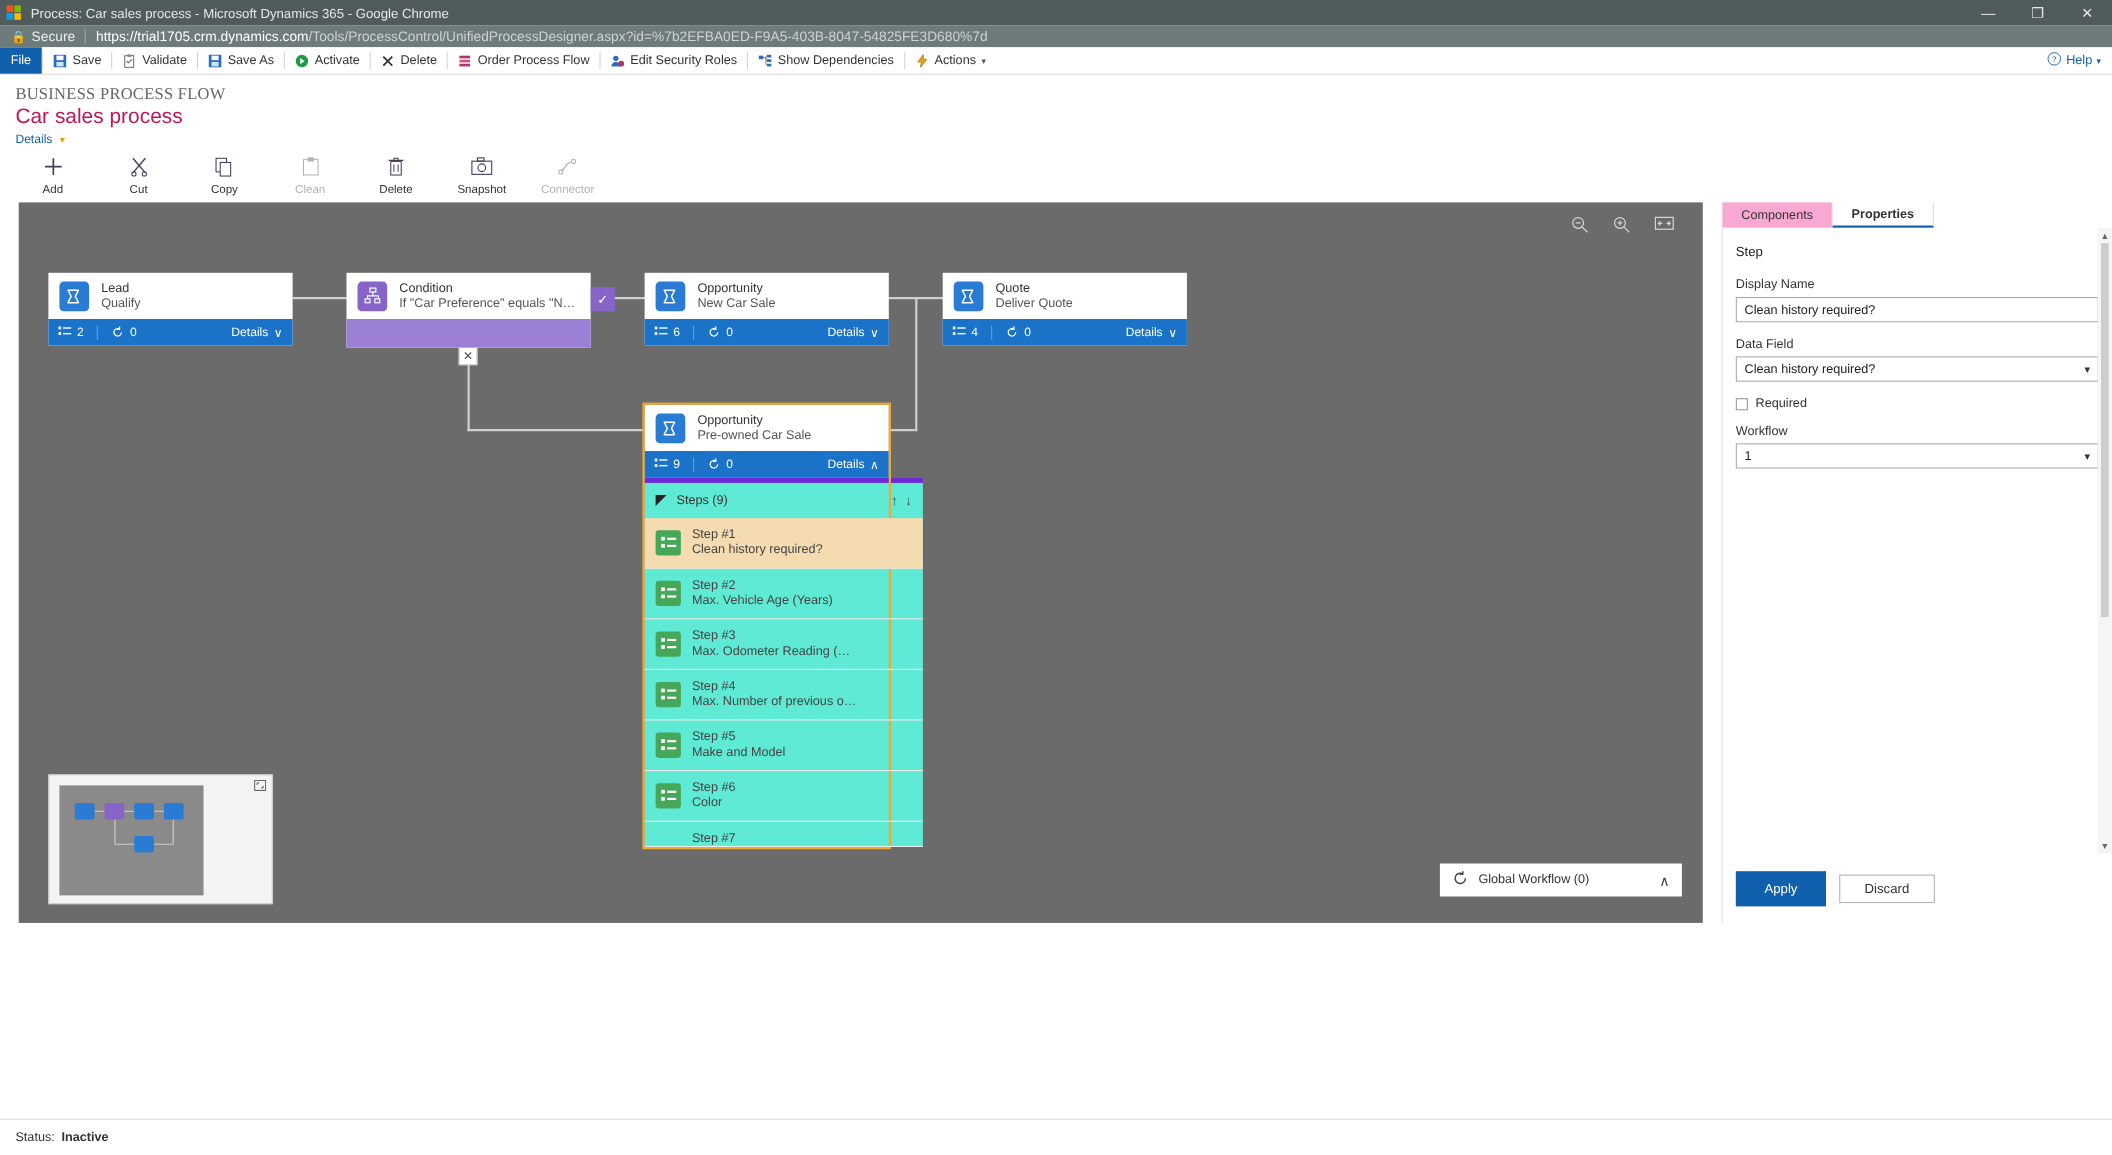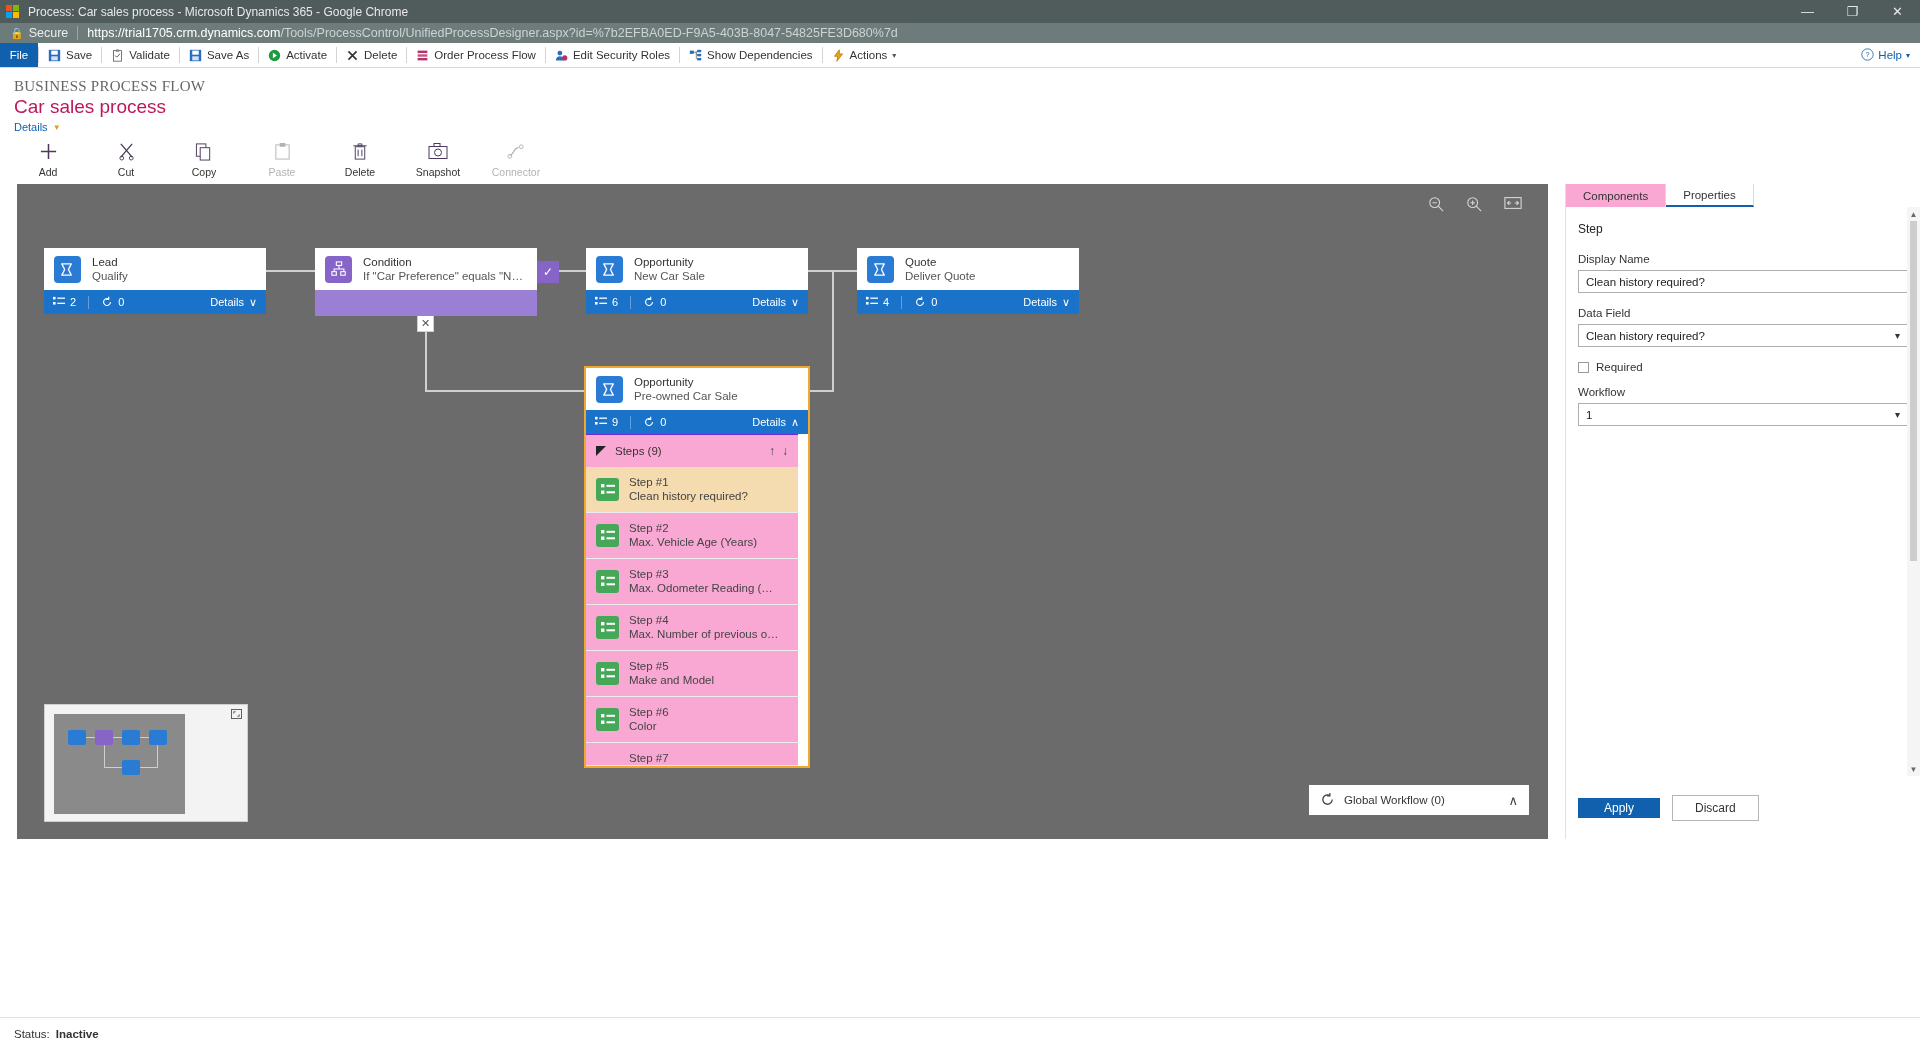--- a/index.html
+++ b/index.html
@@ -92,21 +92,21 @@
       background:#8764c8; display:flex; align-items:center; justify-content:center;
       color:#fff; font-size:12px; }
   .node.selected { outline: 2px solid #f0a830; }
 
   .conn { position:absolute; background:#cfcfcf; }
   .close-x { position:absolute; width:17px; height:17px; background:#fff;
       display:flex; align-items:center; justify-content:center; font-size:11px; color:#555;
       border:1px solid #d0d0d0;}
 
   
-  .steps-panel { background:#f9a8d4; border-top:1px solid #6d28d9; width:212px; }
+  .steps-panel { background:#5eead4; border-top:5px solid #6d28d9; width:253px; }
   .steps-head { display:flex; align-items:center; gap:9px; padding:9px 10px; font-size:11.5px; color:#333;}
   .tri { width:0;height:0;border-left:10px solid #222;border-bottom:10px solid transparent; }
   .sort-ar { margin-left:auto; display:flex; gap:7px; color:#444; font-size:12px;}
   .steps-list { max-height:312px; overflow-y:auto; position:relative; }
   .steps-list::-webkit-scrollbar { width:5px; }
   .steps-list::-webkit-scrollbar-thumb { background:#b9b9b9; }
   .step-row { display:flex; align-items:center; gap:10px; padding:8px 10px;
       border-bottom:1px solid #ececec; }
   .step-row.active { background:#f5dbb0; }
   .sicon { width:23px; height:23px; background:#46a759; border-radius:3px;
@@ -126,34 +126,34 @@
   .gwf { position:absolute; right:19px; bottom:24px; width:220px; height:30px;
       background:#fff; display:flex; align-items:center; padding:0 11px; gap:9px;
       font-size:11.5px; color:#333; }
 
   
   .rpanel { width:355px; background:#fff; display:flex; flex-direction:column;
       border-left:1px solid #e0e0e0; position:relative; }
   .rtabs { display:flex; height:23px; font-size:11.5px; }
   .rtab { padding:0 17px; display:flex; align-items:center; color:#333;
       background:#f9a8d4; border-right:1px solid #dcdcdc;}
-  .rtab.active { background:#fff; border-bottom:2px solid #1160ad; font-weight:400; }
+  .rtab.active { background:#fff; border-bottom:2px solid #1160ad; font-weight:700; }
   .rbody { flex:1; padding:15px 12px 0 12px; }
   .rlabel-hdr { font-size:12px; color:#222; margin-bottom:17px; }
   .fld-lbl { font-size:11.5px; color:#333; margin-bottom:5px; }
   .fld { width:100%; height:23px; border:1px solid #adadad; font-size:11.5px;
       padding:0 7px; color:#222; background:#fff; display:flex; align-items:center;
       margin-bottom:14px; font-family:"Liberation Sans",sans-serif;}
   .fld.sel { position:relative; padding-right:22px; }
   .fld.sel::after { content:"▾"; position:absolute; right:7px; color:#333; font-size:10px;}
   .chk-row { display:flex; align-items:center; gap:7px; margin-bottom:13px;}
   .chk { width:11px; height:11px; border:1px solid #9a9a9a; background:#fff;}
   .chk-lbl { font-size:11.5px; color:#333;}
   .rfooter { height:63px; display:flex; align-items:center; gap:12px; padding:0 12px;}
-  .btn-apply { background:#1160ad; color:#fff; border:none; height:20px; padding:0 26px;
+  .btn-apply { background:#1160ad; color:#fff; border:none; height:32px; padding:0 26px;
       font-size:12px; font-family:"Liberation Sans",sans-serif;}
   .btn-discard { background:#fff; color:#333; border:1px solid #b5b5b5; height:26px;
       padding:0 22px; font-size:12px; font-family:"Liberation Sans",sans-serif;}
   .rscroll { position:absolute; right:0; top:23px; width:13px; bottom:63px; background:#f5f5f5;}
   .rscroll .thumb { position:absolute; left:3px; top:14px; width:7px; height:340px; background:#cdcdcd;}
   .rscroll .ar { position:absolute; left:0; width:13px; height:14px; display:flex;
       align-items:center; justify-content:center; color:#666; font-size:8px;}
 
   
   .statusbar { position:absolute; left:0; bottom:0; width:1920px; height:33px;
@@ -345,21 +345,21 @@
     </span>
     <span class="tb-lbl">Copy</span>
   </div>
   <div class="tb-btn disabled">
     <span class="tb-ico">
       <svg width="17" height="19" viewBox="0 0 18 20">
           <rect x="2" y="3" width="14" height="15" fill="none" stroke="#b3b3b3"></rect>
           <rect x="6" y="1" width="6" height="4" fill="#b3b3b3"></rect>
         </svg>
     </span>
-    <span class="tb-lbl">Paste</span>
+    <span class="tb-lbl">Clean</span>
   </div>
   <div class="tb-btn">
     <span class="tb-ico">
       <svg width="16" height="19" viewBox="0 0 16 20">
           <rect x="3" y="5" width="10" height="13" fill="none" stroke="#4a3b5c"></rect>
           <path d="M1 4h14M6 2h4v2H6z" stroke="#4a3b5c" fill="none"></path>
           <path d="M6 8v7M10 8v7" stroke="#4a3b5c"></path>
         </svg>
     </span>
     <span class="tb-lbl">Delete</span>

